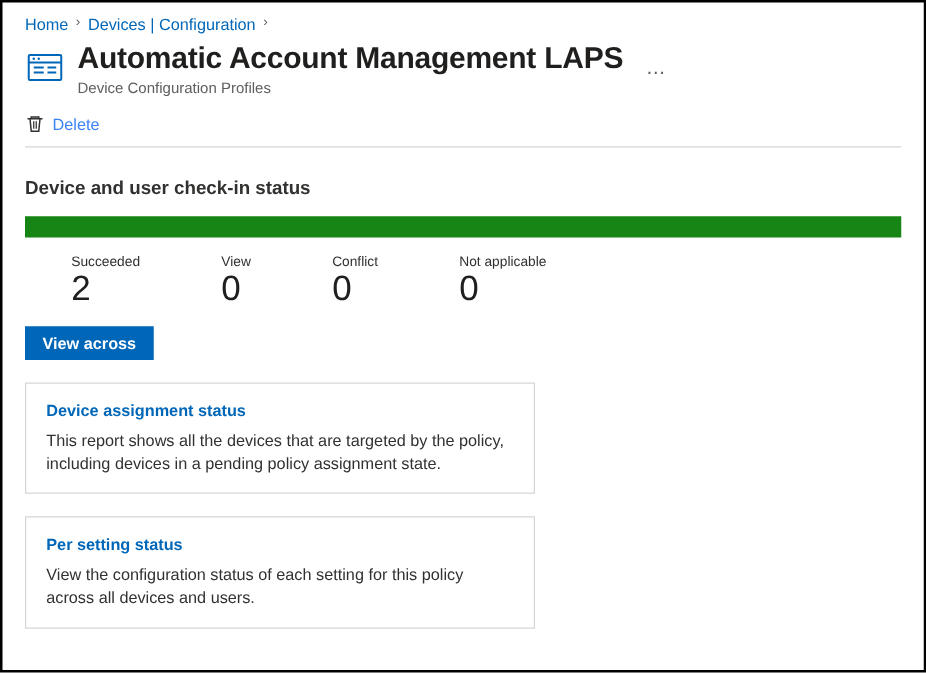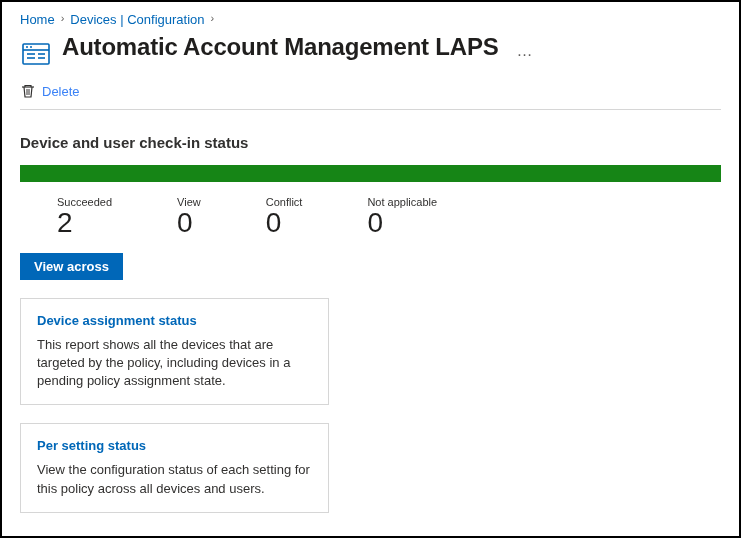--- a/index.html
+++ b/index.html
@@ -52,21 +52,21 @@
       color: #fff;
       border: none;
       padding: 6px 14px;
       font-size: 13px;
       font-weight: 600;
       margin-top: 14px;
       cursor: pointer;
     }
     .card {
       border: 1px solid #d6d6d6;
-      width: 309px;
+      width: 408px;
       padding: 14px 16px;
       margin-top: 18px;
     }
     .card-title { color: #0067b8; font-weight: 600; font-size: 13px; cursor: pointer; }
     .card-desc { color: #323130; font-size: 13px; margin-top: 8px; line-height: 1.4; }
   </style>
 </head>
 <body>
 
 <div class="container">
@@ -85,20 +85,21 @@
         <circle cx="7" cy="10" r="1" fill="currentColor" stroke="none"></circle>
         <circle cx="11" cy="10" r="1" fill="currentColor" stroke="none"></circle>
         <line x1="7" y1="17" x2="15" y2="17"></line>
         <line x1="7" y1="21" x2="15" y2="21"></line>
         <line x1="18" y1="17" x2="25" y2="17"></line>
         <line x1="18" y1="21" x2="25" y2="21"></line>
       </svg>
     </span>
     <div class="title-block">
       <h1>Automatic Account Management LAPS</h1>
+      <div class="subtitle">Device Configuration Profiles</div>
     </div>
     <span class="title-more">…</span>
   </div>
 
   <div class="toolbar">
     <svg viewBox="0 0 16 16" fill="none" stroke="#323130" stroke-width="1.2">
       <path d="M2 4h12"></path>
       <path d="M5 4V2.5h6V4"></path>
       <path d="M4 4l1 10h6l1-10"></path>
       <path d="M7 6v6M9 6v6" stroke-width="1"></path>

